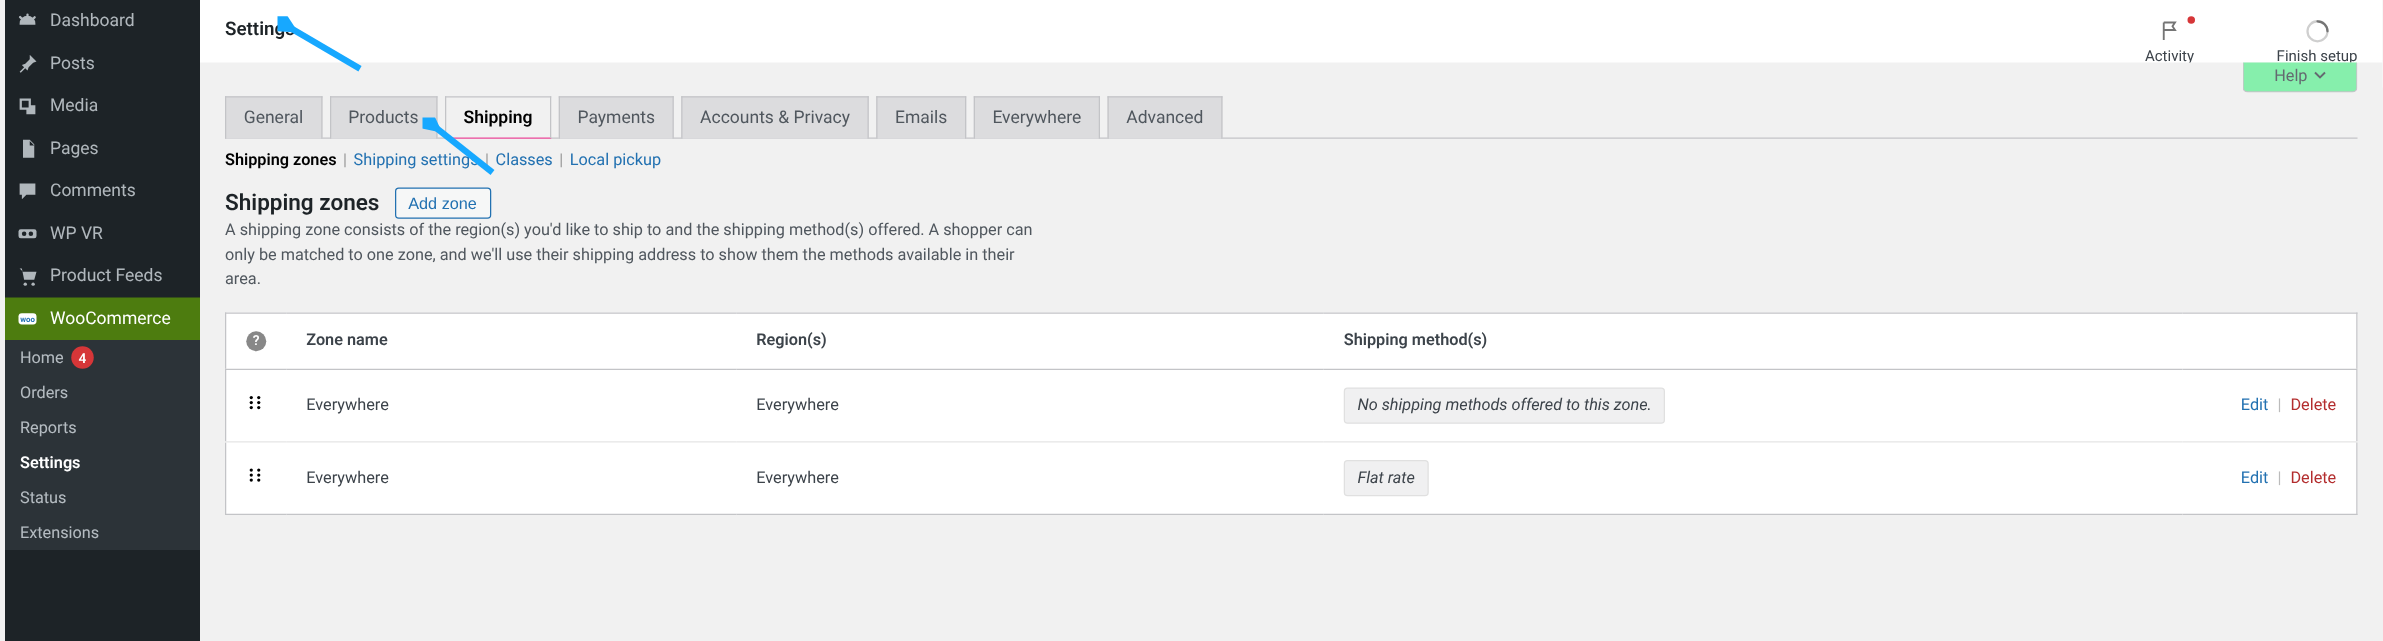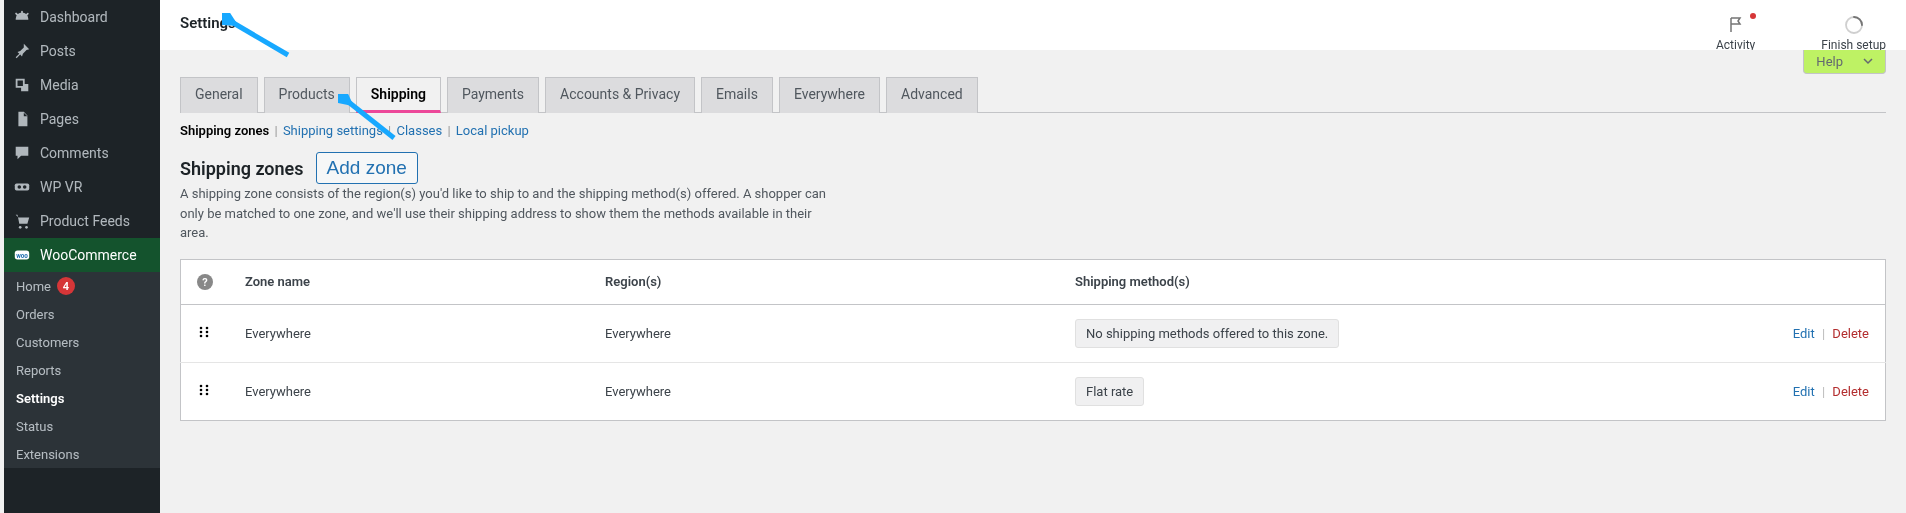--- a/index.html
+++ b/index.html
@@ -32,21 +32,21 @@
     font-size: 14px;
     cursor: pointer;
   }
   #adminmenu .main-item .mi-icon {
     width: 20px;
     display: inline-flex;
     justify-content: center;
     margin-right: 8px;
   }
   #adminmenu .main-item.current {
-    background: #14532d;
+    background: #4d7c0f;
     color: #fff;
     position: relative;
   }
   #adminmenu .main-item.current::after{
     content:"";
     position:absolute;
     right:-8px; top:12px;
     border:6px solid transparent;
     border-right-color:#f1f1f1;
   }
@@ -107,30 +107,30 @@
     padding: 0 20px 20px 20px;
   }
 
   
   #screen-meta {
     position:absolute;
     top:0;
     right:20px;
   }
   .help-tab{
-    background:#bef264;
+    background:#86efac;
     border:1px solid #c3c4c7;
     border-top:none;
     border-bottom-left-radius:4px;
     border-bottom-right-radius:4px;
-    padding:4px 12px;
+    padding:4px 24px;
     font-size:13px;
     color:#646970;
     cursor:pointer;
-    display:flex; align-items:center; gap:20px;
+    display:flex; align-items:center; gap:5px;
   }
 
   
   .nav-tab-wrapper{
     margin-top:26px;
     border-bottom:1px solid #c3c4c7;
     display:flex;
   }
   .nav-tab{
     background:#dcdcde;
@@ -139,21 +139,21 @@
     padding:8px 14px;
     margin-right:6px;
     font-size:14px;
     color:#50575e;
     cursor:pointer;
     position:relative;
     top:1px;
   }
   .nav-tab.active{
     background:#f1f1f1;
-    border-bottom:3px solid #ec4899;
+    border-bottom:1px solid #ec4899;
     color:#000; font-weight:600;
   }
 
   
   .subsubsub{
     margin-top:10px;
     font-size:13px;
   }
   .subsubsub a{ color:#2271b1; text-decoration:none; cursor:pointer;}
   .subsubsub .cur{ color:#000; font-weight:600;}
@@ -161,21 +161,21 @@
 
   
   .section-head{ margin-top:14px; display:flex; align-items:center; gap:12px;}
   .section-head h2{ font-size:18px; font-weight:600; color:#1d2327;}
   .button-secondary{
     border:1px solid #2271b1;
     color:#2271b1;
     background:#f6f7f7;
     border-radius:3px;
     padding:4px 10px;
-    font-size:19px;
+    font-size:13px;
     cursor:pointer;
   }
   .section-desc{ color:#50575e; max-width:660px; line-height:1.5;}
 
   
   table.zones{
     width:100%;
     margin-top:16px;
     border:1px solid #c3c4c7;
     background:#fff;
@@ -196,20 +196,21 @@
   .col-region{ width:470px;}
   .col-method{}
   .col-actions{ width:140px; text-align:right !important;}
   .badge-method{
     display:inline-block;
     background:#f0f0f1;
     border:1px solid #e0e0e0;
     color:#3c434a;
     padding:6px 10px;
     border-radius:3px;
+    font-style:italic;
   }
   .row-actions a{ cursor:pointer;}
   .row-actions .edit{ color:#2271b1;}
   .row-actions .delete{ color:#b32d2e;}
   .row-actions .sep{ color:#bbb; margin:0 4px;}
 
   .qmark{
     display:inline-flex; width:16px;height:16px;border-radius:50%;
     background:#888; color:#fff; font-size:11px; align-items:center; justify-content:center;
   }
@@ -300,23 +301,20 @@
     </span>
     <span>WooCommerce</span>
   </div>
 
   <div class="sub-item">
     <span>Home</span>
     <span class="badge">4</span>
   </div>
   <div class="sub-item">
     <span>Orders</span>
-  </div>
-  <div class="sub-item">
-    <span>Customers</span>
   </div>
   <div class="sub-item">
     <span>Reports</span>
   </div>
   <div class="sub-item active">
     <span>Settings</span>
   </div>
   <div class="sub-item">
     <span>Status</span>
   </div>

